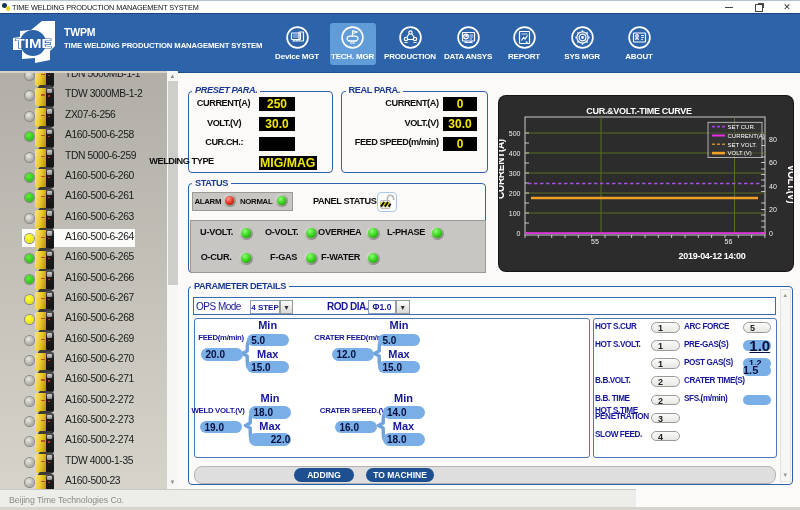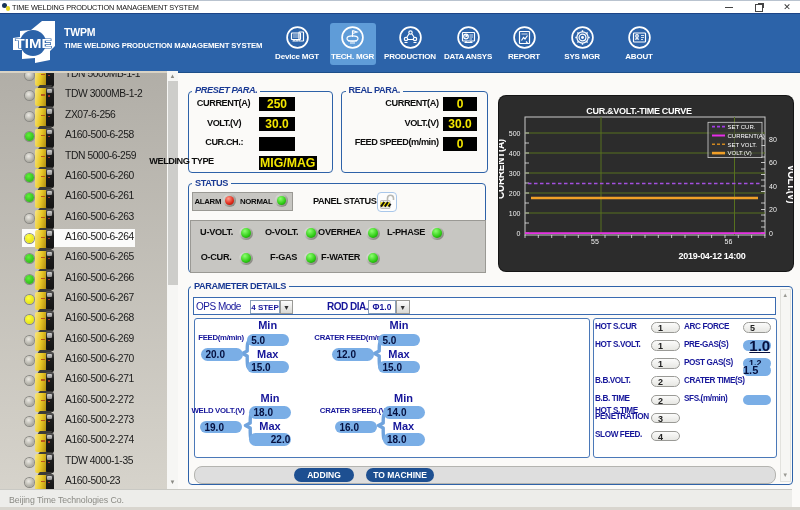--- a/index.html
+++ b/index.html
@@ -314,21 +314,21 @@
 </div>
 <div style="position:absolute;left:65px;top:404.1px;font-size:10.3px;letter-spacing:-0.4px;color:#1a1a1a;white-space:nowrap;">A160-500-23</div>
 </div>
 
 <div style="position:absolute;left:167px;top:71px;width:11px;height:418px;background:#f6f6f4;">
  <div style="position:absolute;left:0;top:0;width:11px;height:11px;font-size:6px;color:#8a8a84;text-align:center;line-height:11px;">▲</div>
  <div style="position:absolute;left:0.5px;top:10px;width:10px;height:204px;background:#cdcdca;"></div>
  <div style="position:absolute;left:0;top:406px;width:11px;height:11px;font-size:6px;color:#8a8a84;text-align:center;line-height:11px;">▼</div>
 </div>
 
-<div style="position:absolute;left:0;top:489px;width:792px;height:21px;background:#ededea;border-top:1px solid #c9c9c4;">
+<div style="position:absolute;left:0;top:489px;width:636px;height:21px;background:#ededea;border-top:1px solid #c9c9c4;">
  <div style="position:absolute;left:9px;top:5px;font-size:8.8px;letter-spacing:-0.1px;color:#8b8b85;">Beijing Time Technologies Co.</div>
 </div>
 <div style="position:absolute;left:0;top:507px;width:800px;height:3px;background:#d8d5ce;"></div>
 <div class="gbox" style="left:187.5px;top:90.5px;width:145px;height:82px;"></div>
 <span class="glbl" style="left:192px;top:84.5px;font-style:italic;">PRESET PARA.</span>
     <div style="position:absolute;left:100.0px;top:97.5px;width:150px;text-align:right;font-size:9.2px;font-weight:bold;color:#0d0d0d;white-space:nowrap;letter-spacing:-0.45px;">CURRENT(A)</div>
     <div style="position:absolute;left:259.0px;top:97.0px;width:36.0px;height:14px;background:#000;color:#f3e600;font-size:12.0px;font-weight:bold;text-align:center;line-height:14.5px;">250</div>
     <div style="position:absolute;left:91.0px;top:117.5px;width:150px;text-align:right;font-size:9.2px;font-weight:bold;color:#0d0d0d;white-space:nowrap;letter-spacing:-0.45px;">VOLT.(V)</div>
     <div style="position:absolute;left:259.0px;top:117.0px;width:36.0px;height:14px;background:#000;color:#f3e600;font-size:12.0px;font-weight:bold;text-align:center;line-height:14.5px;">30.0</div>
     <div style="position:absolute;left:93.0px;top:137.0px;width:150px;text-align:right;font-size:9.2px;font-weight:bold;color:#0d0d0d;white-space:nowrap;letter-spacing:-0.45px;">CUR.CH.:</div>

